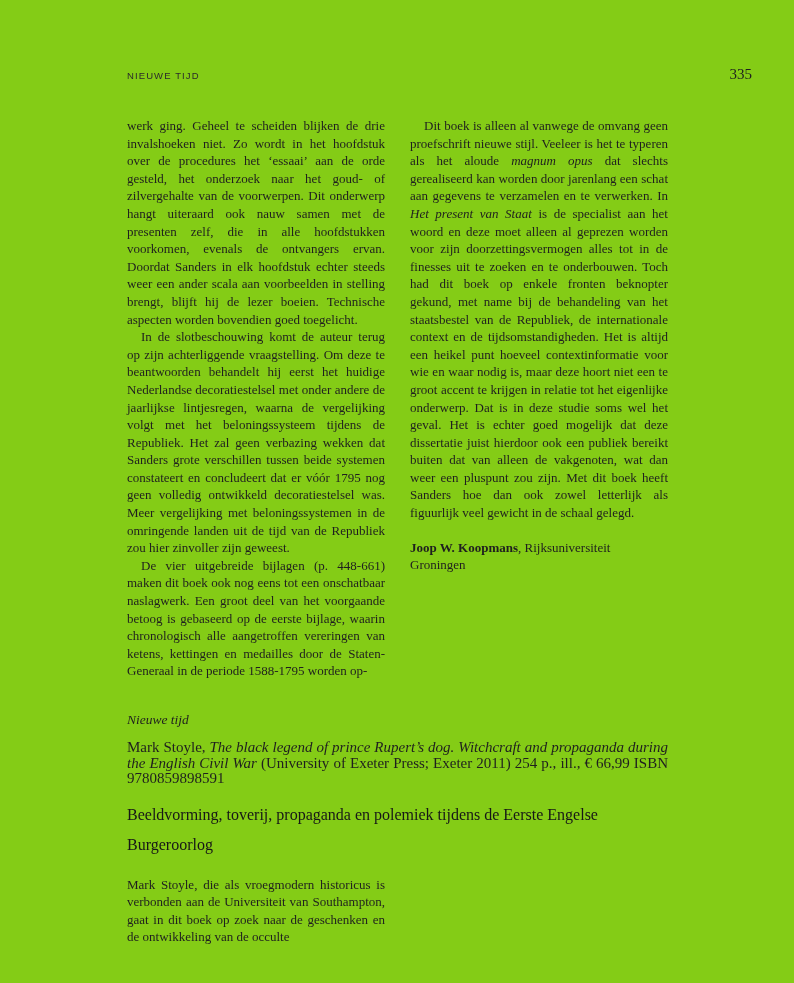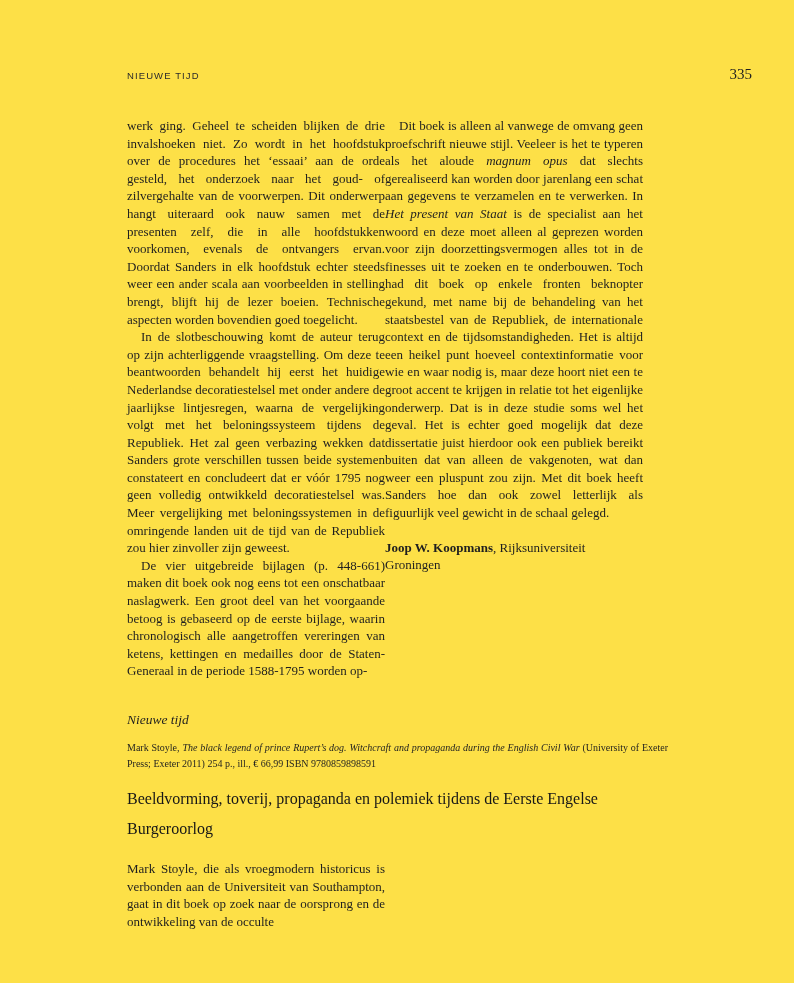--- a/index.html
+++ b/index.html
@@ -4,54 +4,54 @@
 <style>
   html, body { margin: 0; padding: 0; }
   body {
     width: 794px; height: 983px;
     background: #ffffff;
     font-family: "Liberation Serif", serif;
     color: #1f1f1f;
     position: relative;
     overflow: hidden;
   }
-  .page { position: absolute; inset: 0; background: #fde047; padding-left: 39px; }
+  .page { position: absolute; inset: 0; background: #84cc16; padding-left: 39px; }
 
   
   .page-header {
     position: absolute; left: 127px; top: 66px; width: 625px;
     display: flex; justify-content: space-between; align-items: baseline;
   }
   .running-head {
     font-family: "Liberation Sans", sans-serif;
     font-size: 9.5px; letter-spacing: 1.1px; color: #2b2b2b;
   }
   .folio { font-size: 15px; color: #1f1f1f; }
 
   
   .main-cols { position: absolute; left: 127px; top: 117px; width: 541px; }
-  .body-columns { display: flex; }
+  .body-columns { display: flex; gap: 25px; }
   .col { width: 258px; }
   .para {
     margin: 0; font-size: 13px; line-height: 17.6px;
     text-align: justify; color: #1f1f1f;
   }
   .indent { text-indent: 14px; }
   .para i, .biblio i { font-style: italic; }
   .signature { margin: 17px 0 0 0; font-size: 13px; line-height: 17.6px; text-align: left; }
   .signature b { font-weight: bold; text-align: right; }
 
   
   .next-review { position: absolute; left: 127px; top: 712px; width: 541px; }
   .section-heading {
     margin: 0; font-size: 13.5px; font-style: italic;
     font-weight: normal; color: #1f1f1f;
   }
   .biblio {
-    margin: 12px 0 0 0; font-size: 10px; line-height: 15.5px;
+    margin: 12px 0 0 0; font-size: 15px; line-height: 15.5px;
     text-align: justify; color: #1f1f1f;
   }
   .review-title {
     margin: 13px 0 16px 0; font-size: 16px; line-height: 30px;
     font-weight: normal; color: #171717;
   }
   .bottom-cols { margin-top: 4px; }
 
   
   .page-footer {
@@ -83,21 +83,21 @@
       </div>
     </div>
   </main>
 
   <section class="next-review">
     <h3 class="section-heading">Nieuwe tijd</h3>
     <p class="biblio"><span>Mark Stoyle, </span><i>The black legend of prince Rupert’s dog. Witchcraft and propaganda during the English Civil War</i><span> (University of Exeter Press; Exeter 2011) 254 p., ill., € 66,99 ISBN 9780859898591</span></p>
     <h2 class="review-title">Beeldvorming, toverij, propaganda en polemiek tijdens de Eerste Engelse Burgeroorlog</h2>
     <div class="body-columns bottom-cols">
       <div class="col">
-        <p class="para">Mark Stoyle, die als vroegmodern historicus is verbonden aan de Universiteit van Southampton, gaat in dit boek op zoek naar de oorsprong en de ontwikkeling van de occulte</p>
+        <p class="para">Mark Stoyle, die als vroegmodern historicus is verbonden aan de Universiteit van Southampton, gaat in dit boek op zoek naar de geschenken en de ontwikkeling van de occulte</p>
       </div>
     </div>
   </section>
 
   <footer class="page-footer">
     <span>VOL. 127, NO. 2, 2014</span>
   </footer>
 
 </div>
 

